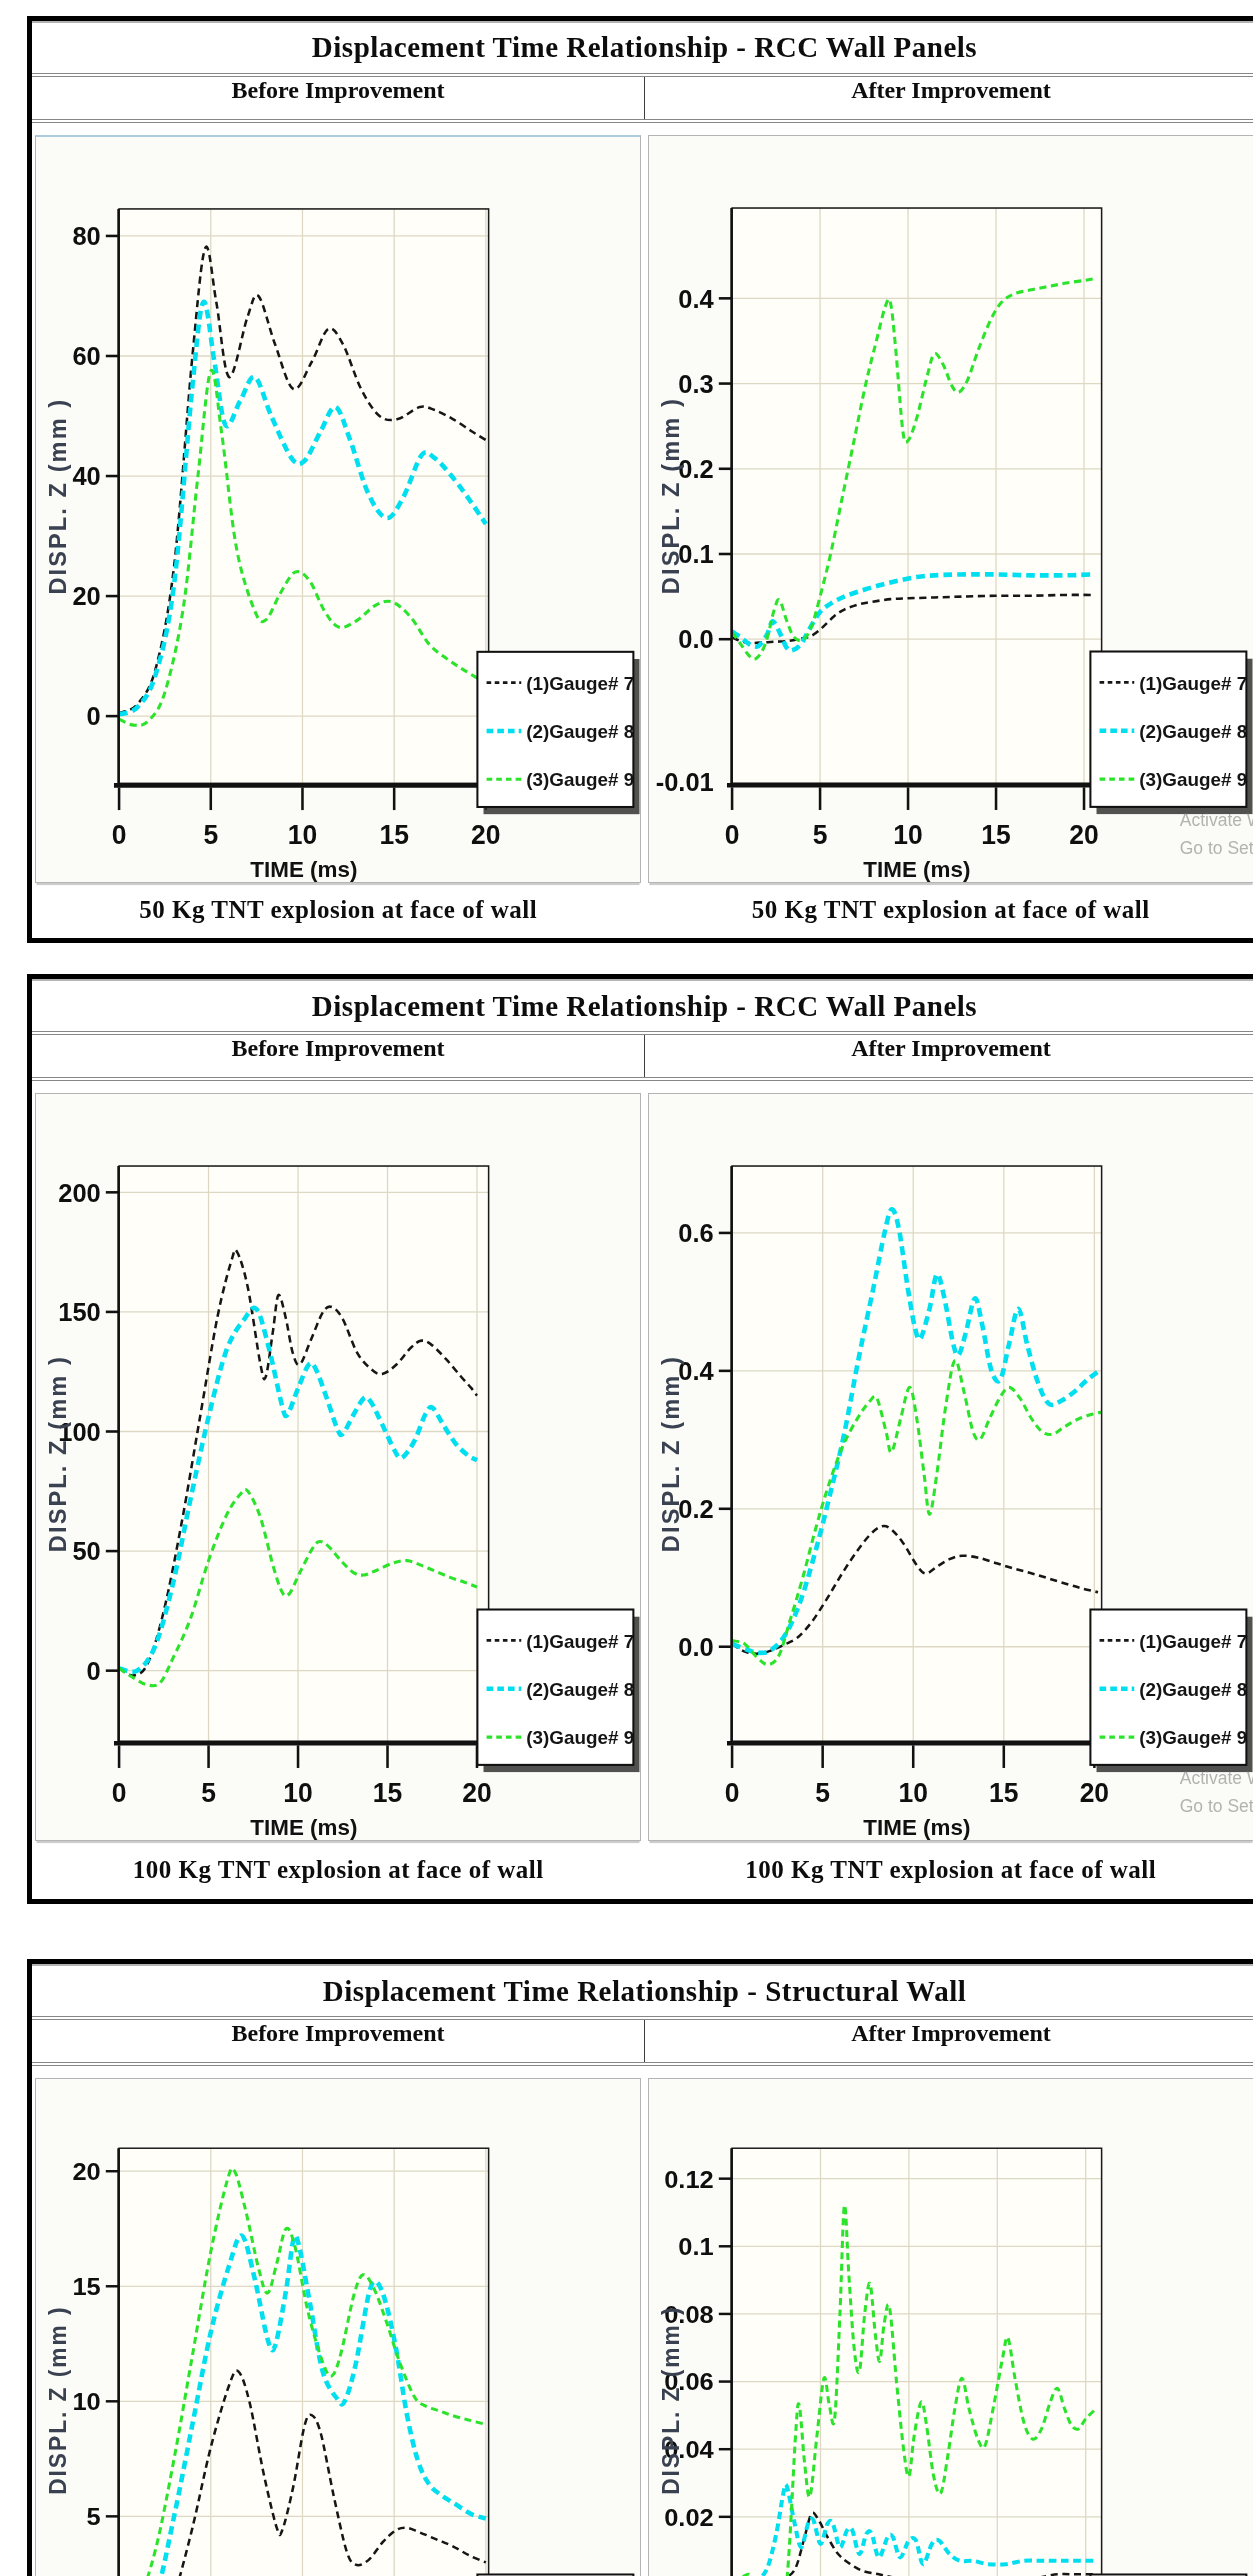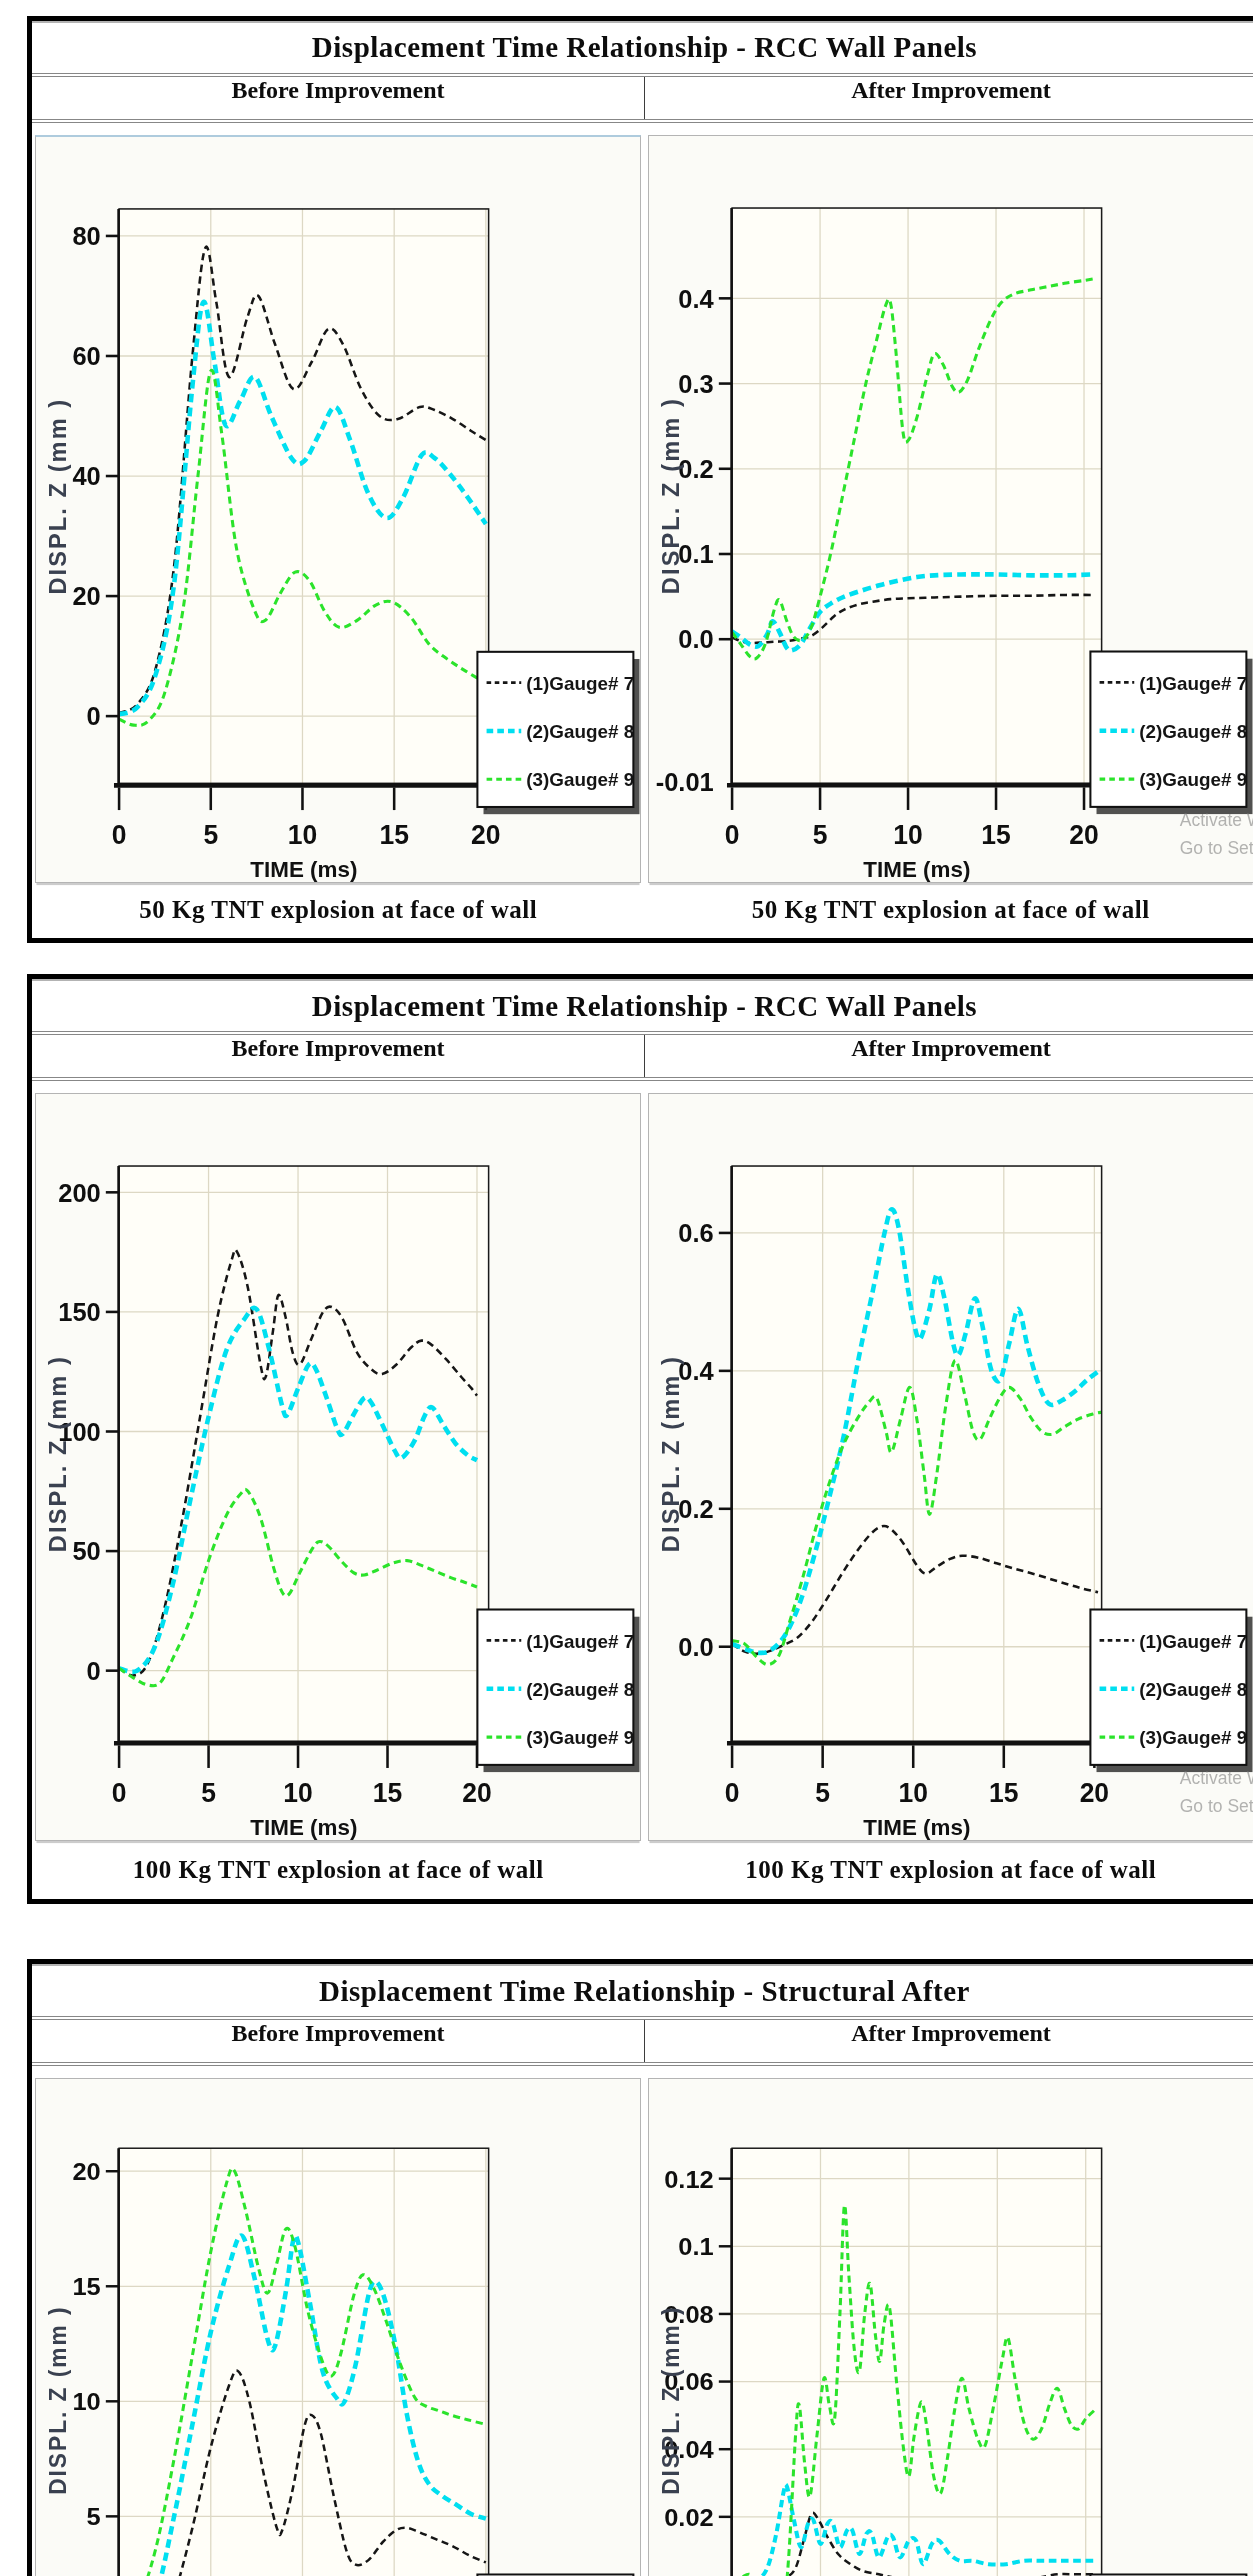--- a/index.html
+++ b/index.html
@@ -307,21 +307,21 @@
               <div>Go to Settings to</div>
             </div>
           </div>
         <div class="caption">100 Kg TNT explosion at face of wall</div>
       </div>
     </div>
   </section>
 
   <section class="panel" id="panel-3">
     <div class="title-row">
-      <span>Displacement Time Relationship - Structural After</span>
+      <span>Displacement Time Relationship - Structural Wall</span>
     </div>
     <div class="header-row">
       <div class="header-cell first">
         <span>Before Improvement</span>
       </div>
       <div class="header-cell">
         <span>After Improvement</span>
       </div>
     </div>
     <div class="content">

